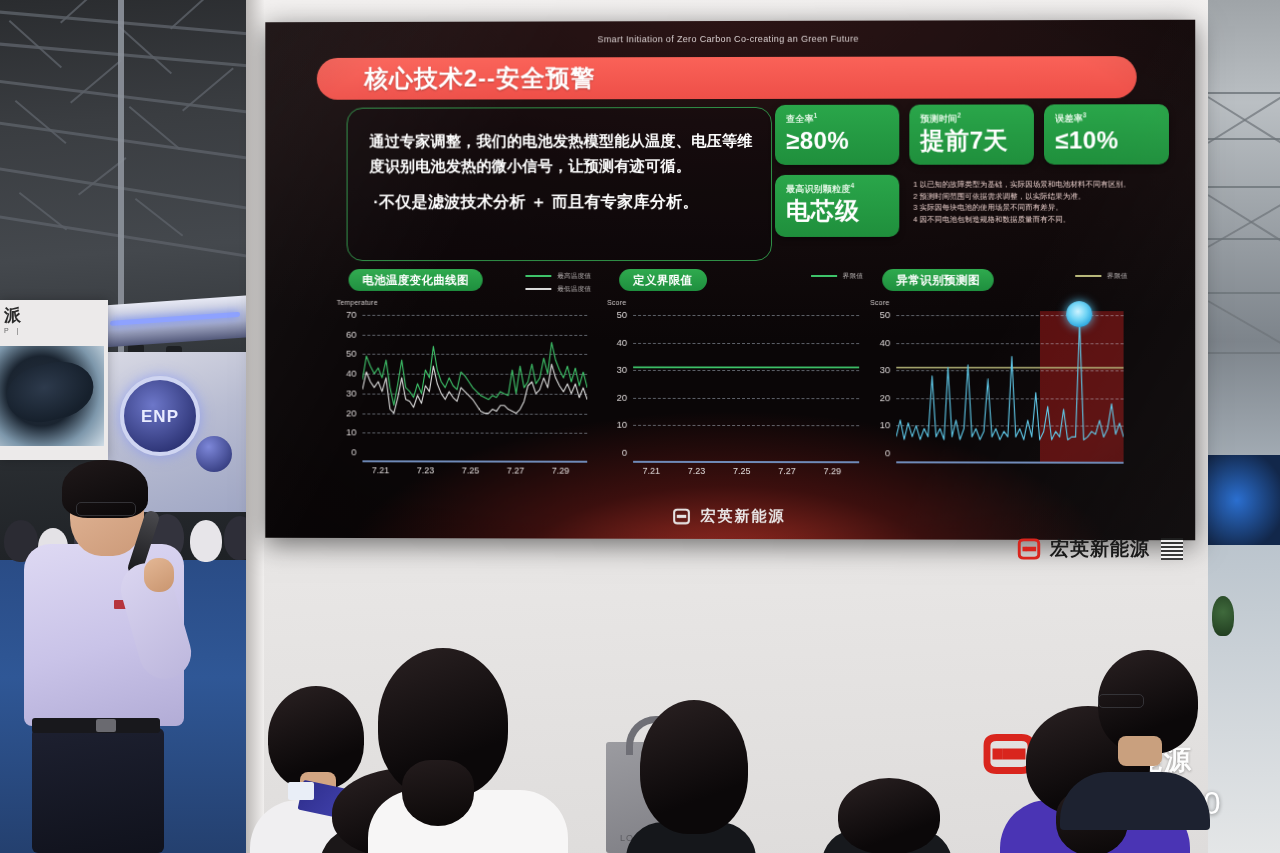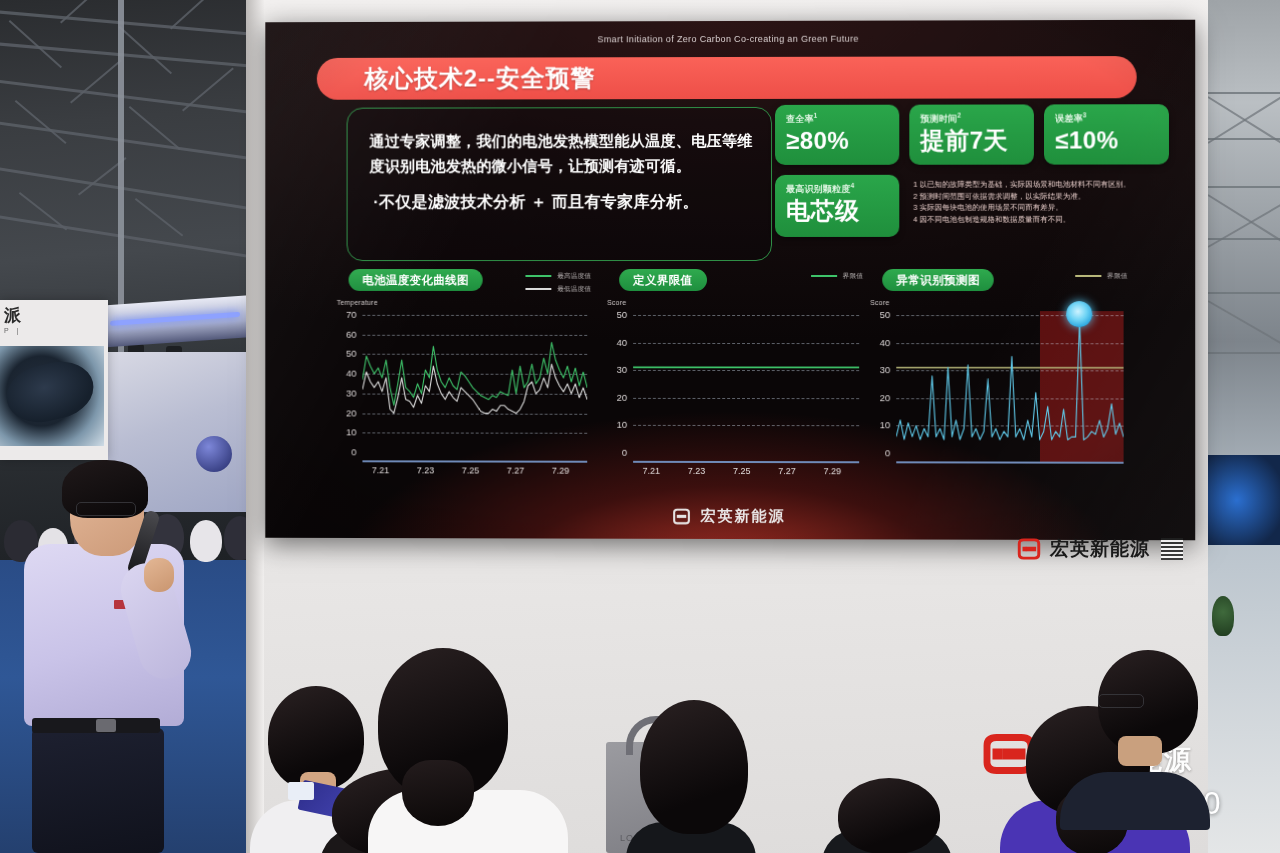--- a/index.html
+++ b/index.html
@@ -217,20 +217,23 @@
     <div class="truss" style="left:118px;top:0;width:6px;height:560px;background:#8e949c;opacity:.9;"></div>
     <div class="spot" style="left:84px;top:344px;"></div>
     <div class="spot" style="left:128px;top:344px;"></div>
     <div class="spot" style="left:166px;top:346px;"></div>
 
     <div class="canopy">
         <i></i>
       </div>
 
     <div class="enp-wall">
+      <div class="enp-logo">
+        <span>ENP</span>
+      </div>
       <div class="enp-dot"></div>
     </div>
 
     <div class="booth-white">
       <div class="zh">
         <span>派</span>
         <small>P |</small>
       </div>
       <div class="pane">
           <div class="shoe"></div>

